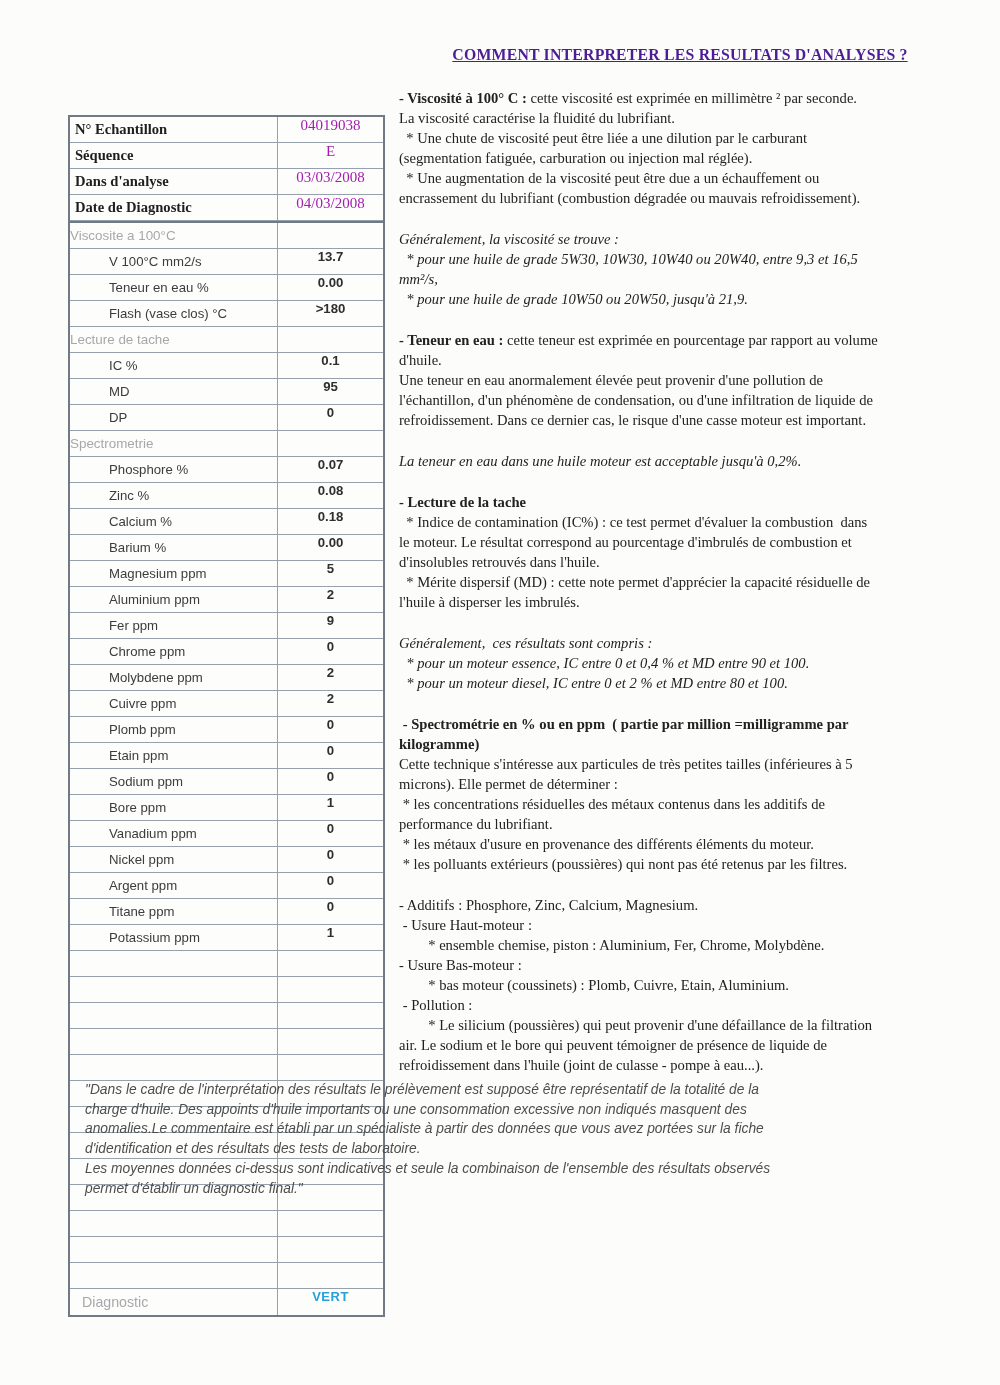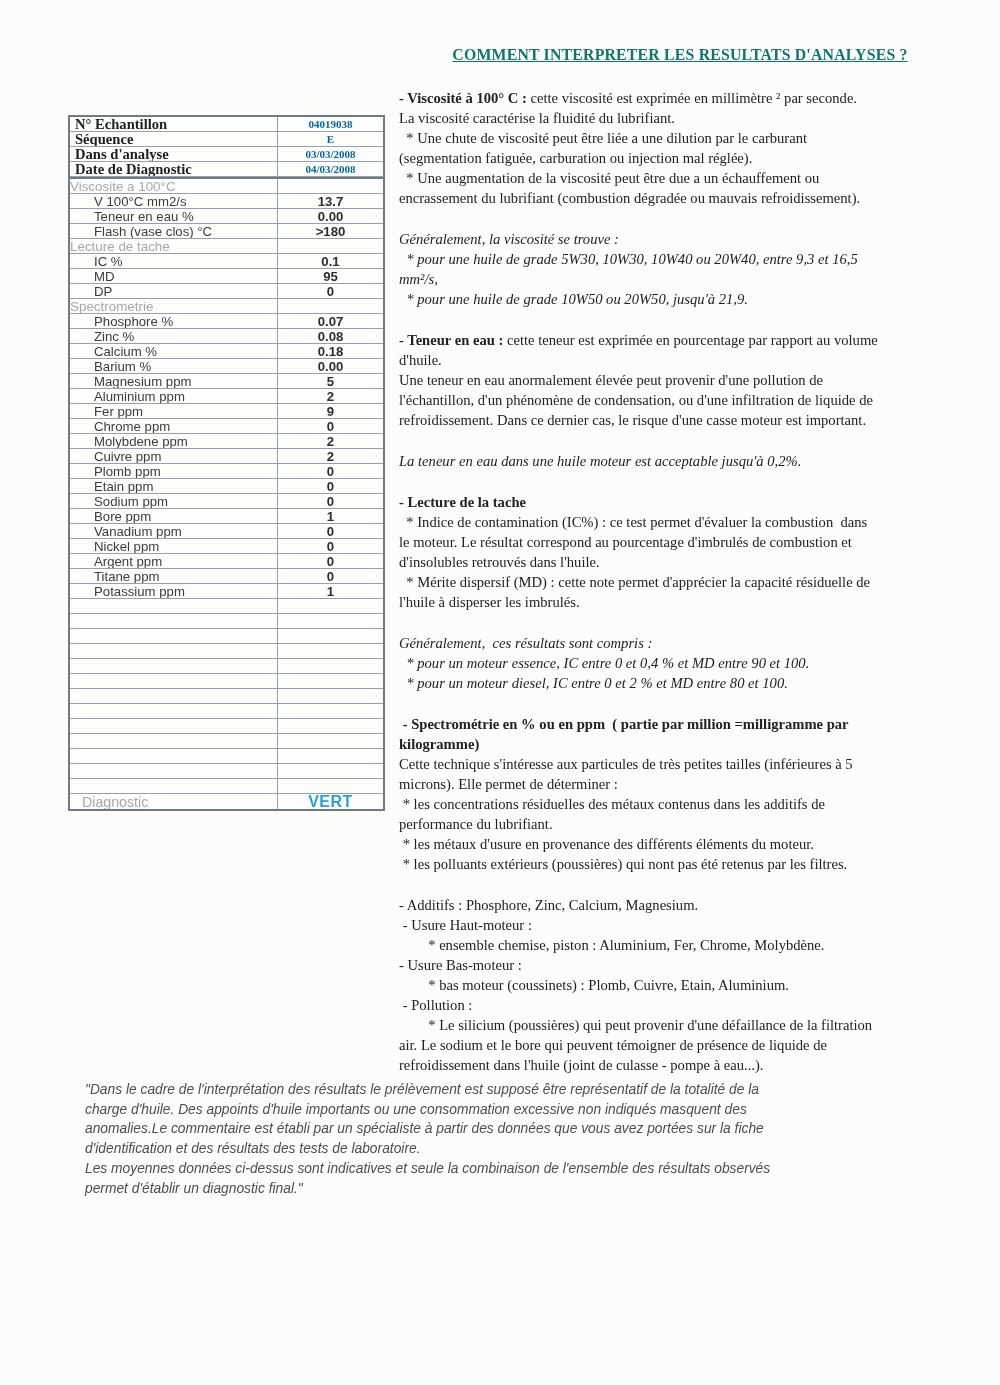--- a/index.html
+++ b/index.html
@@ -20,66 +20,66 @@
 
   
   .results-table{
     position:absolute;left:68px;top:115px;width:317px;
     border:2px solid var(--outer);
     background:#fdfdfc;
     box-sizing:border-box;
   }
   .t-head{border-bottom:2px solid var(--outer);}
   .t-row{
-    display:flex;height:15px;box-sizing:border-box;
+    display:flex;height:26px;box-sizing:border-box;
     border-bottom:1px solid var(--grid);
-    align-items:center;
+    align-items:flex-start;
   }
   .t-body .t-row:last-child{border-bottom:none;}
   .t-label{
     flex:0 0 208px;box-sizing:border-box;height:100%;
     border-right:1px solid var(--grid);
     display:flex;align-items:center;
-    padding-left:24px;
+    padding-left:39px;
     font-family:"Liberation Sans", sans-serif;
     font-size:13.2px;color:#3c3c3c;
     white-space:nowrap;overflow:hidden;
   }
   .t-value{
     flex:1;display:flex;align-items:center;justify-content:center;
     font-family:"Liberation Sans", sans-serif;
     font-size:13.2px;font-weight:bold;color:#2e2e2e;
   }
   .row-header .t-label{
     font-family:"Liberation Serif", serif;
     font-weight:bold;font-size:14.6px;color:#1e1e1e;
     padding-left:5px;
   }
   .row-header .t-value{
     font-family:"Liberation Serif", serif;
-    font-weight:bold;font-size:11px;color:#0369a1;
+    font-weight:normal;font-size:15px;color:#a21caf;
   }
   .row-section .t-label{
     padding-left:0;color:var(--section);font-size:13.4px;
   }
   .row-diagnostic .t-label{
     padding-left:12px;color:var(--section);font-size:14.2px;
   }
   .row-diagnostic .t-value{
-    color:var(--diag);font-size:16px;letter-spacing:.5px;
+    color:var(--diag);font-size:13px;letter-spacing:.5px;
   }
 
   
   .interp{
     position:absolute;left:399px;top:46px;width:562px;
   }
   .interp h1{
     margin:0 0 24px 0;text-align:center;
     font-size:15.8px;font-weight:bold;letter-spacing:.2px;
-    text-decoration:underline;color:#0f766e;
+    text-decoration:underline;color:#4c1d95;
     white-space:nowrap;
   }
   .paras p{
     margin:0 0 21px 0;
     font-size:14.6px;line-height:20px;color:#222;
     white-space:pre-wrap;
   }
   .paras p .lead{font-weight:bold;}
   .p-italic{font-style:italic;}
 

